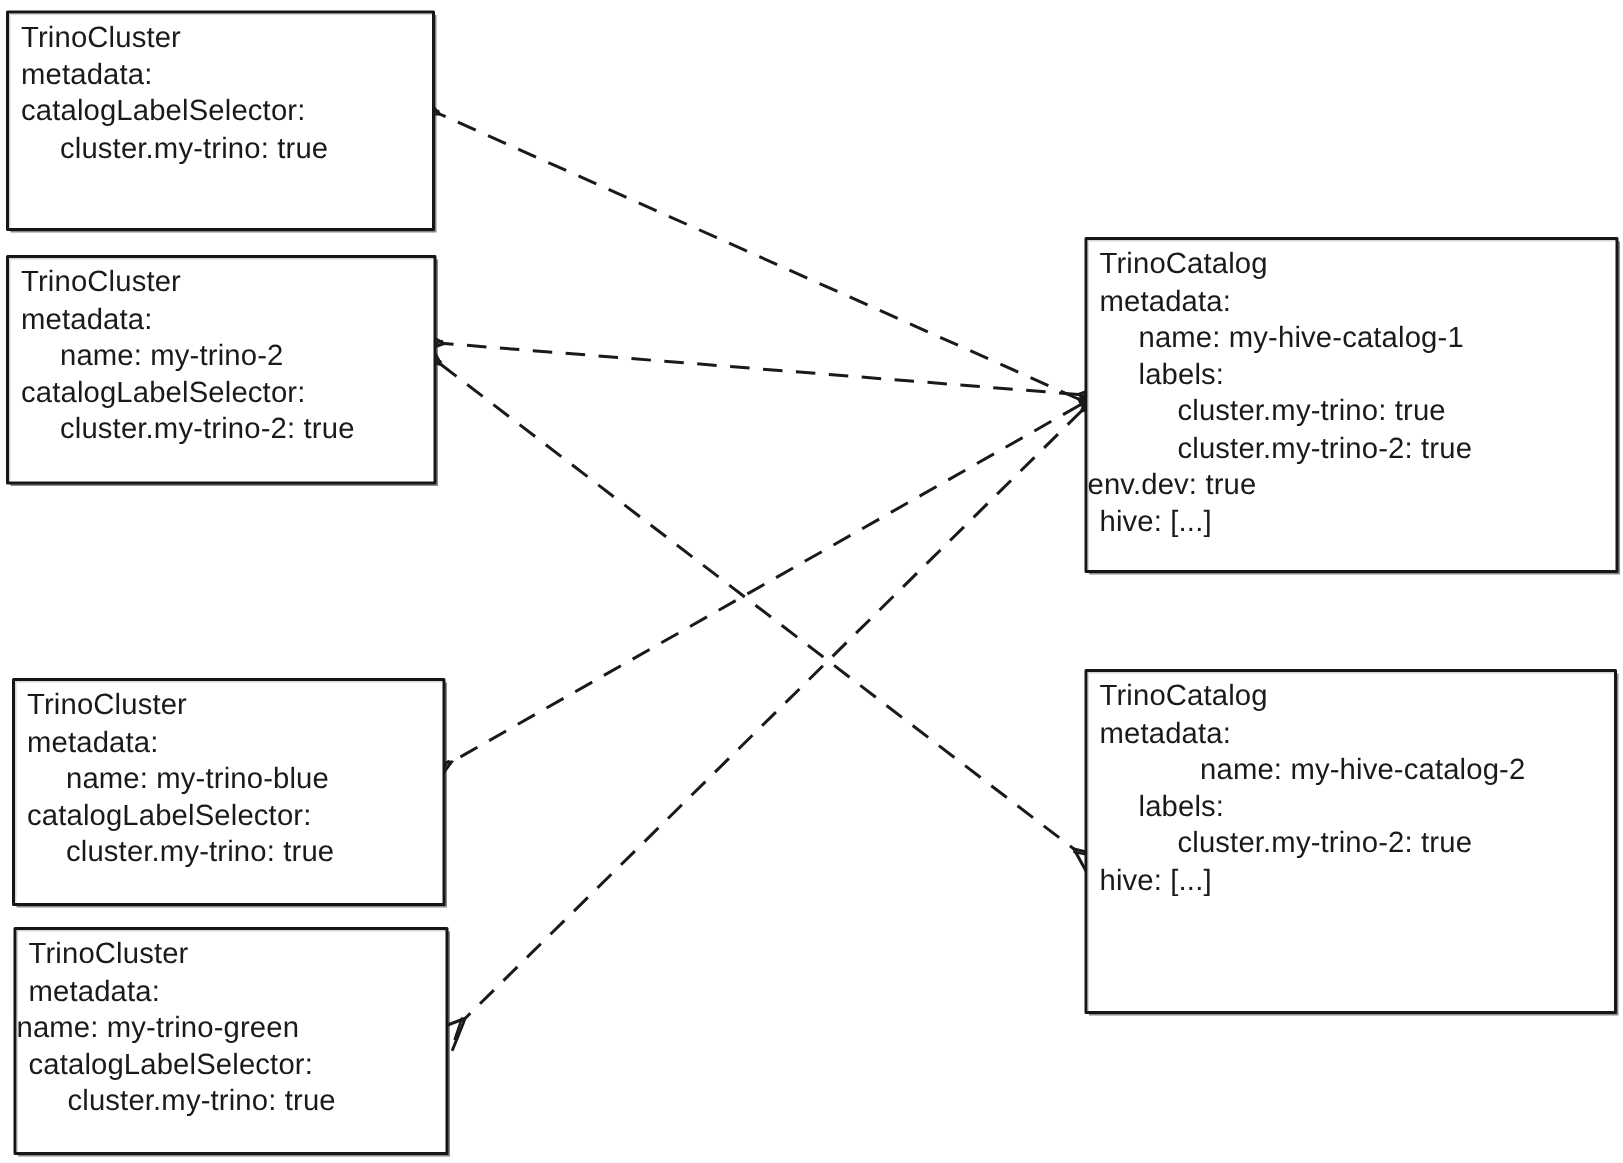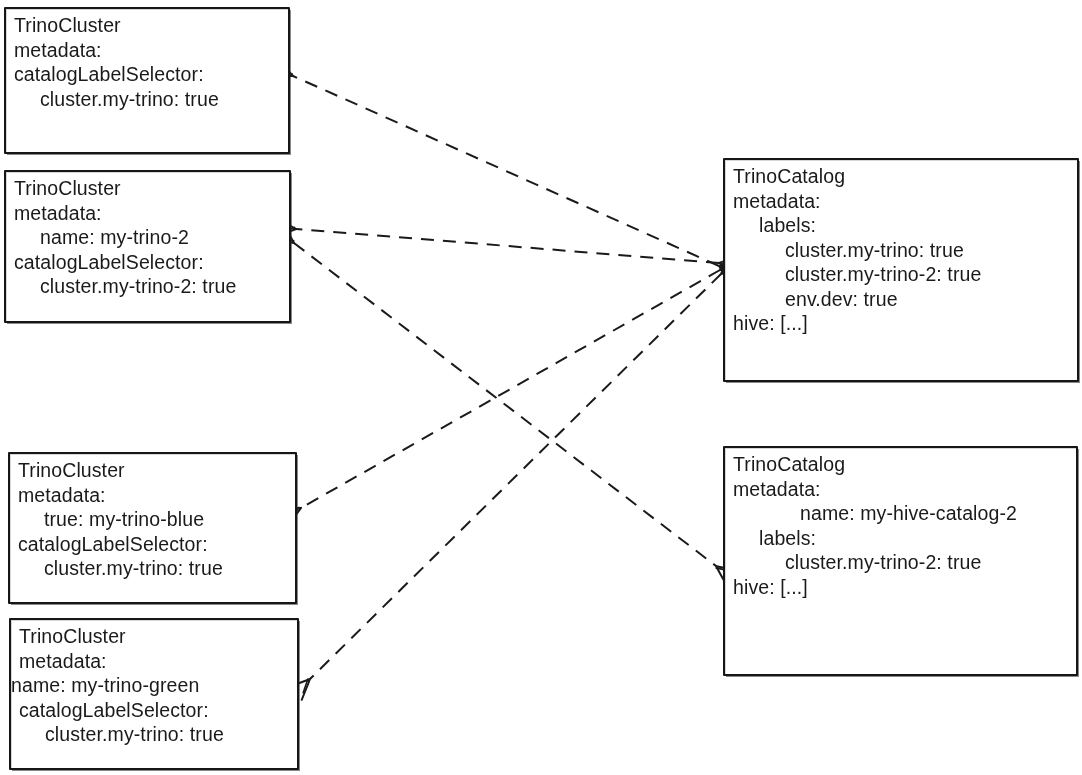--- a/index.html
+++ b/index.html
@@ -74,38 +74,39 @@
       <div class="box" style="left: 4px; top: 170px; width: 287px; height: 153px;">
         <div class="bline" style="padding-left: 8px;">TrinoCluster</div>
         <div class="bline" style="padding-left: 8px;">metadata:</div>
         <div class="bline" style="padding-left: 34px;">name: my-trino-2</div>
         <div class="bline" style="padding-left: 8px;">catalogLabelSelector:</div>
         <div class="bline" style="padding-left: 34px;">cluster.my-trino-2: true</div>
       </div>
       <div class="box" style="left: 8px; top: 452px; width: 289px; height: 152px;">
         <div class="bline" style="padding-left: 8px;">TrinoCluster</div>
         <div class="bline" style="padding-left: 8px;">metadata:</div>
-        <div class="bline" style="padding-left: 34px;">true: my-trino-blue</div>
+        <div class="bline" style="padding-left: 34px;">name: my-trino-blue</div>
         <div class="bline" style="padding-left: 8px;">catalogLabelSelector:</div>
         <div class="bline" style="padding-left: 34px;">cluster.my-trino: true</div>
       </div>
       <div class="box" style="left: 9px; top: 618px; width: 290px; height: 152px;">
         <div class="bline" style="padding-left: 8px;">TrinoCluster</div>
         <div class="bline" style="padding-left: 8px;">metadata:</div>
         <div class="bline" style="">name: my-trino-green</div>
         <div class="bline" style="padding-left: 8px;">catalogLabelSelector:</div>
         <div class="bline" style="padding-left: 34px;">cluster.my-trino: true</div>
       </div>
       <div class="box" style="left: 723px; top: 158px; width: 356px; height: 224px;">
         <div class="bline" style="padding-left: 8px;">TrinoCatalog</div>
         <div class="bline" style="padding-left: 8px;">metadata:</div>
+        <div class="bline" style="padding-left: 34px;">name: my-hive-catalog-1</div>
         <div class="bline" style="padding-left: 34px;">labels:</div>
         <div class="bline" style="padding-left: 60px;">cluster.my-trino: true</div>
         <div class="bline" style="padding-left: 60px;">cluster.my-trino-2: true</div>
-        <div class="bline" style="padding-left: 60px;">env.dev: true</div>
+        <div class="bline" style="">env.dev: true</div>
         <div class="bline" style="padding-left: 8px;">hive: [...]</div>
       </div>
       <div class="box" style="left: 723px; top: 446px; width: 355px; height: 230px;">
         <div class="bline" style="padding-left: 8px;">TrinoCatalog</div>
         <div class="bline" style="padding-left: 8px;">metadata:</div>
         <div class="bline" style="padding-left: 16px; text-align: center;">name: my-hive-catalog-2</div>
         <div class="bline" style="padding-left: 34px;">labels:</div>
         <div class="bline" style="padding-left: 60px;">cluster.my-trino-2: true</div>
         <div class="bline" style="padding-left: 8px;">hive: [...]</div>
       </div>

